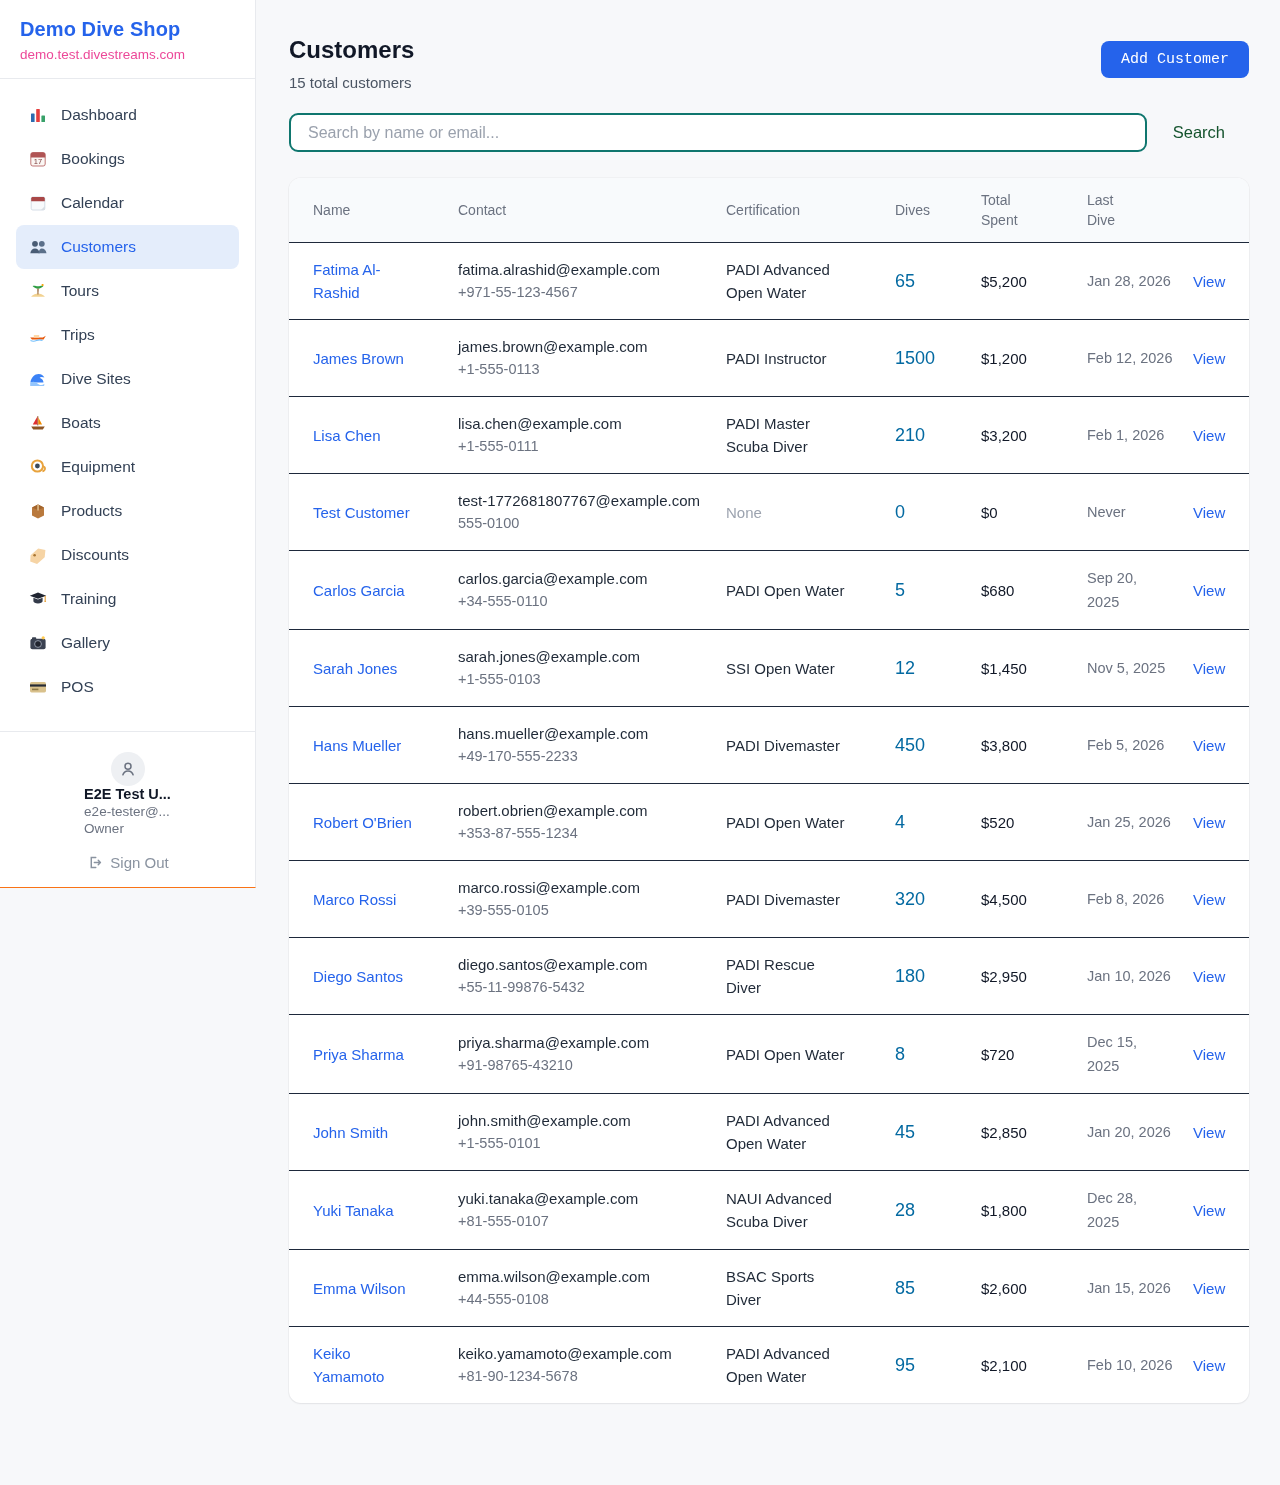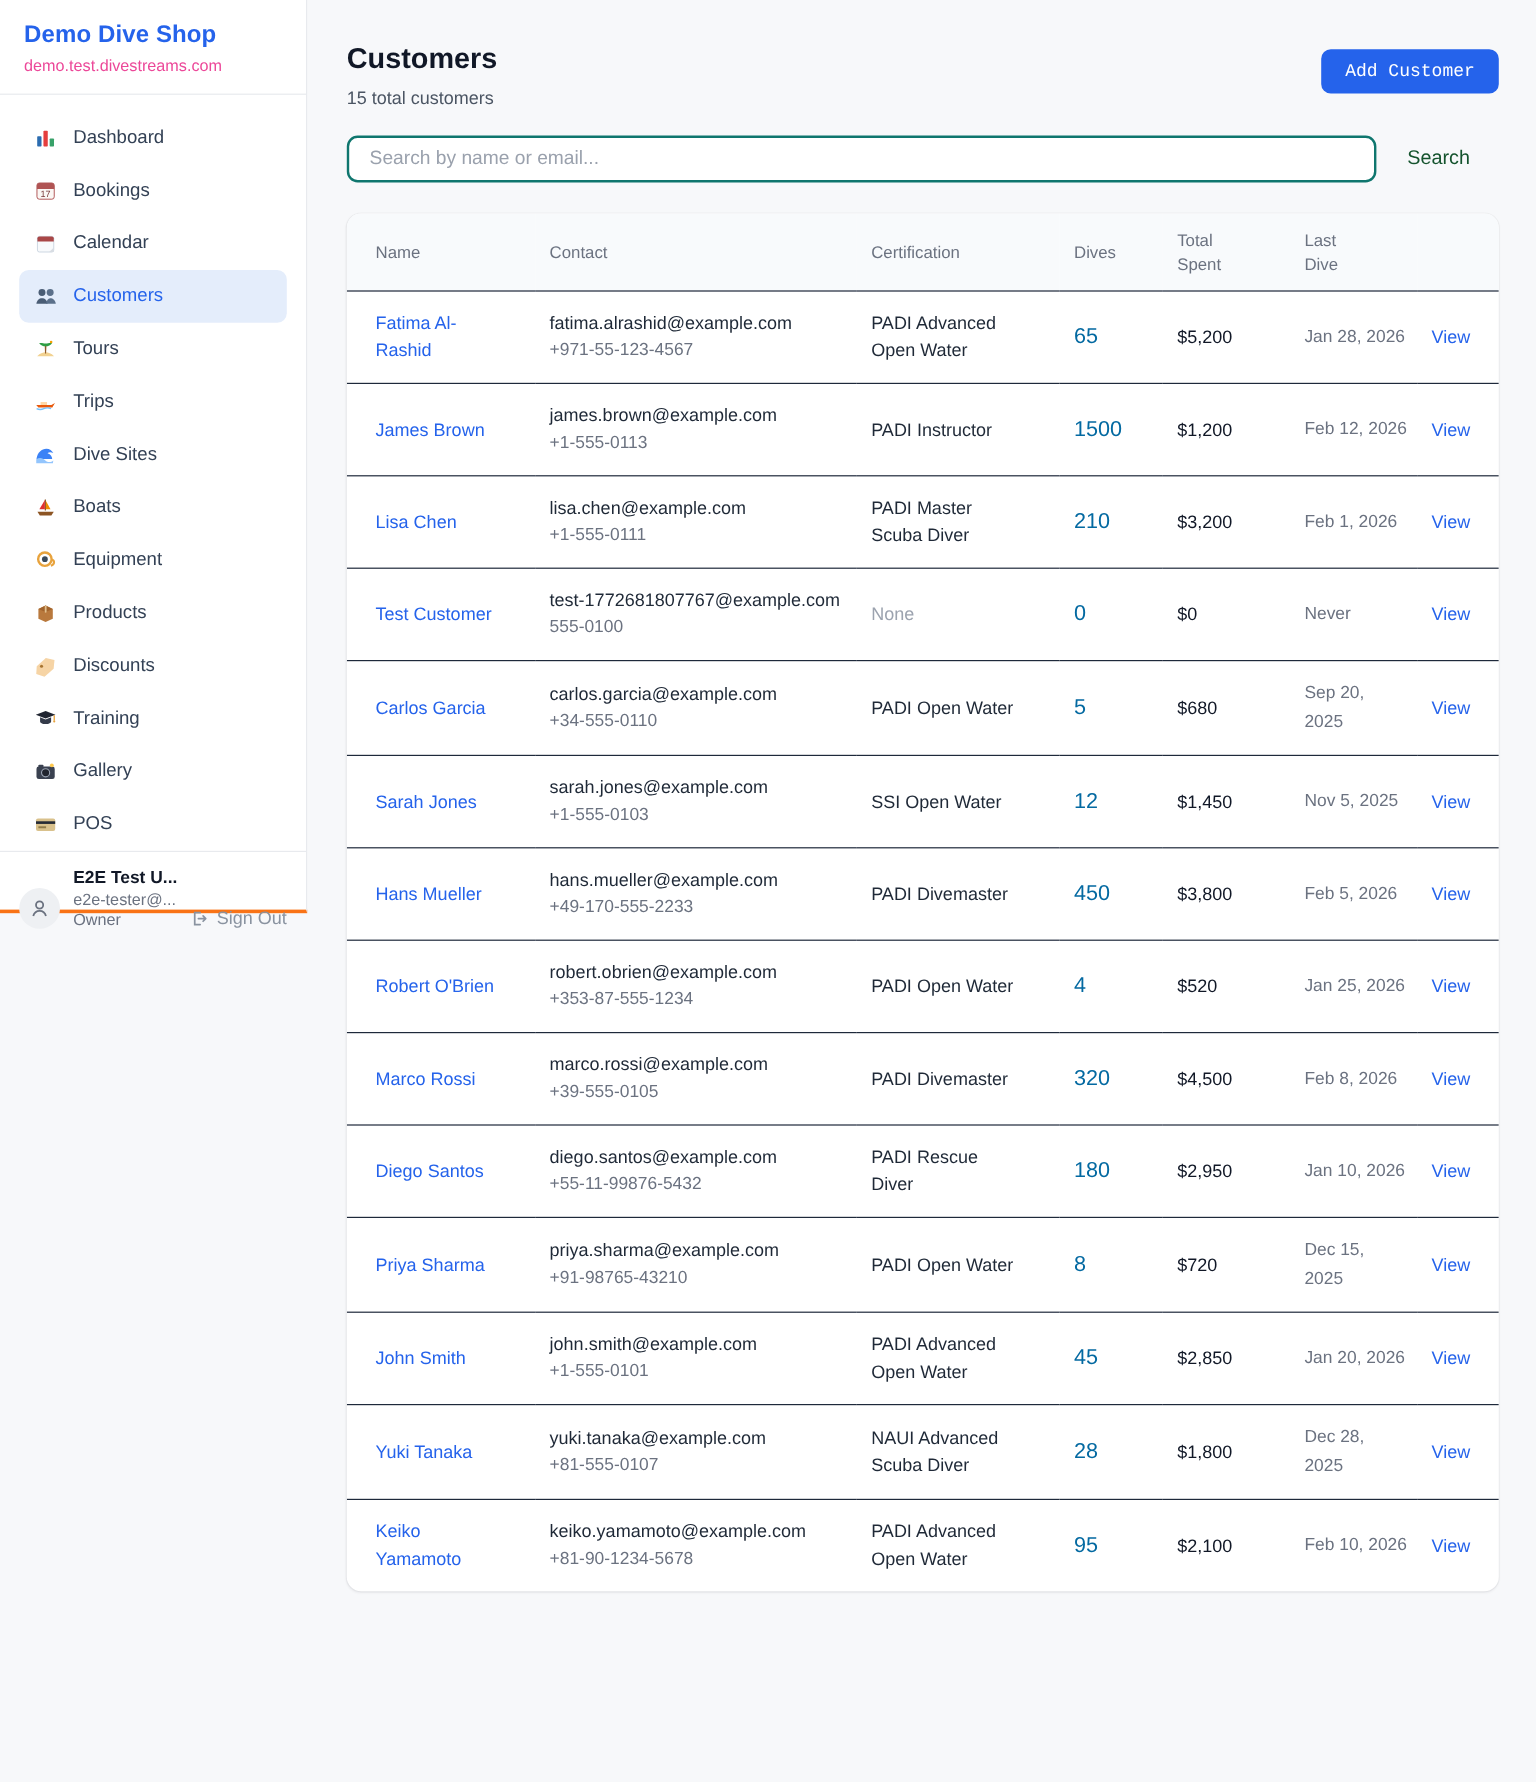--- a/index.html
+++ b/index.html
@@ -3,39 +3,39 @@
 <meta charset="utf-8">
 <style>
   * { margin:0; padding:0; box-sizing:border-box; }
   html,body { width:1280px; height:1485px; }
   body {
     font-family:"Liberation Sans","DejaVu Sans",sans-serif;
     background:#f7f8fa; color:#1f2937; overflow:hidden;
   }
   
   .sidebar {
-    position:absolute; left:0; top:0; width:256px; height:761px;
+    position:absolute; left:0; top:0; width:256px; height:888px;
     background:#ffffff; border-right:1px solid #e8eaee;
-    border-bottom:3px solid #f97316; display:flex; flex-direction:column;
+    border-bottom:1px solid #f97316; display:flex; flex-direction:column;
   }
   .sb-head { padding:18px 20px 16px; border-bottom:1px solid #e8eaee; }
   .sb-title { color:#2563eb; font-size:20px; font-weight:700; letter-spacing:.1px; }
   .sb-domain { color:#ec4899; font-size:13.5px; margin-top:6px; }
   .sb-nav { padding:14px 16px 0; flex:1; }
   .nav-item {
     display:flex; align-items:center; gap:13px; height:44px;
     padding:0 12px; border-radius:8px; cursor:pointer;
     color:#334155; font-size:15.5px;
   }
   .nav-item.active { background:#e4edfb; color:#2563eb; }
   .nav-ic { width:20px; height:20px; flex:0 0 20px; display:inline-flex; }
   .nav-ic svg { width:20px; height:20px; }
   .sb-user {
     border-top:1px solid #e8eaee; padding:14px 16px 16px;
-    display:flex; align-items:flex-end; gap:11px;
+    display:flex; align-items:center; flex-direction:column;
   }
   .avatar {
     width:34px; height:34px; border-radius:50%; background:#eef0f3;
     display:flex; align-items:center; justify-content:center; flex:0 0 34px; margin-top:6px;
   }
   .avatar svg { width:20px; height:20px; }
   .user-meta { flex:1; min-width:0; }
   .user-name { font-size:14.5px; font-weight:700; color:#111827; white-space:nowrap; }
   .user-email, .user-role { font-size:13.5px; color:#6b7280; margin-top:2px; white-space:nowrap; }
   .signout {
@@ -482,20 +482,32 @@
       <div class="email">yuki.tanaka@example.com</div>
       <div class="phone">+81-555-0107</div>
     </td>
     <td class="cell-cert"><span>NAUI Advanced Scuba Diver</span></td>
     <td class="cell-dives"><span class="num">28</span></td>
     <td class="cell-spent"><span class="money">$1,800</span></td>
     <td class="cell-last"><span class="date">Dec 28, 2025</span></td>
     <td class="cell-action"><a class="view-link">View</a></td>
   </tr>
 
+  <tr>
+    <td class="cell-name"><a class="name-link">Emma Wilson</a></td>
+    <td class="cell-contact">
+      <div class="email">emma.wilson@example.com</div>
+      <div class="phone">+44-555-0108</div>
+    </td>
+    <td class="cell-cert"><span>BSAC Sports Diver</span></td>
+    <td class="cell-dives"><span class="num">85</span></td>
+    <td class="cell-spent"><span class="money">$2,600</span></td>
+    <td class="cell-last"><span class="date">Jan 15, 2026</span></td>
+    <td class="cell-action"><a class="view-link">View</a></td>
+  </tr>
 
   <tr>
     <td class="cell-name"><a class="name-link">Keiko Yamamoto</a></td>
     <td class="cell-contact">
       <div class="email">keiko.yamamoto@example.com</div>
       <div class="phone">+81-90-1234-5678</div>
     </td>
     <td class="cell-cert"><span>PADI Advanced Open Water</span></td>
     <td class="cell-dives"><span class="num">95</span></td>
     <td class="cell-spent"><span class="money">$2,100</span></td>

